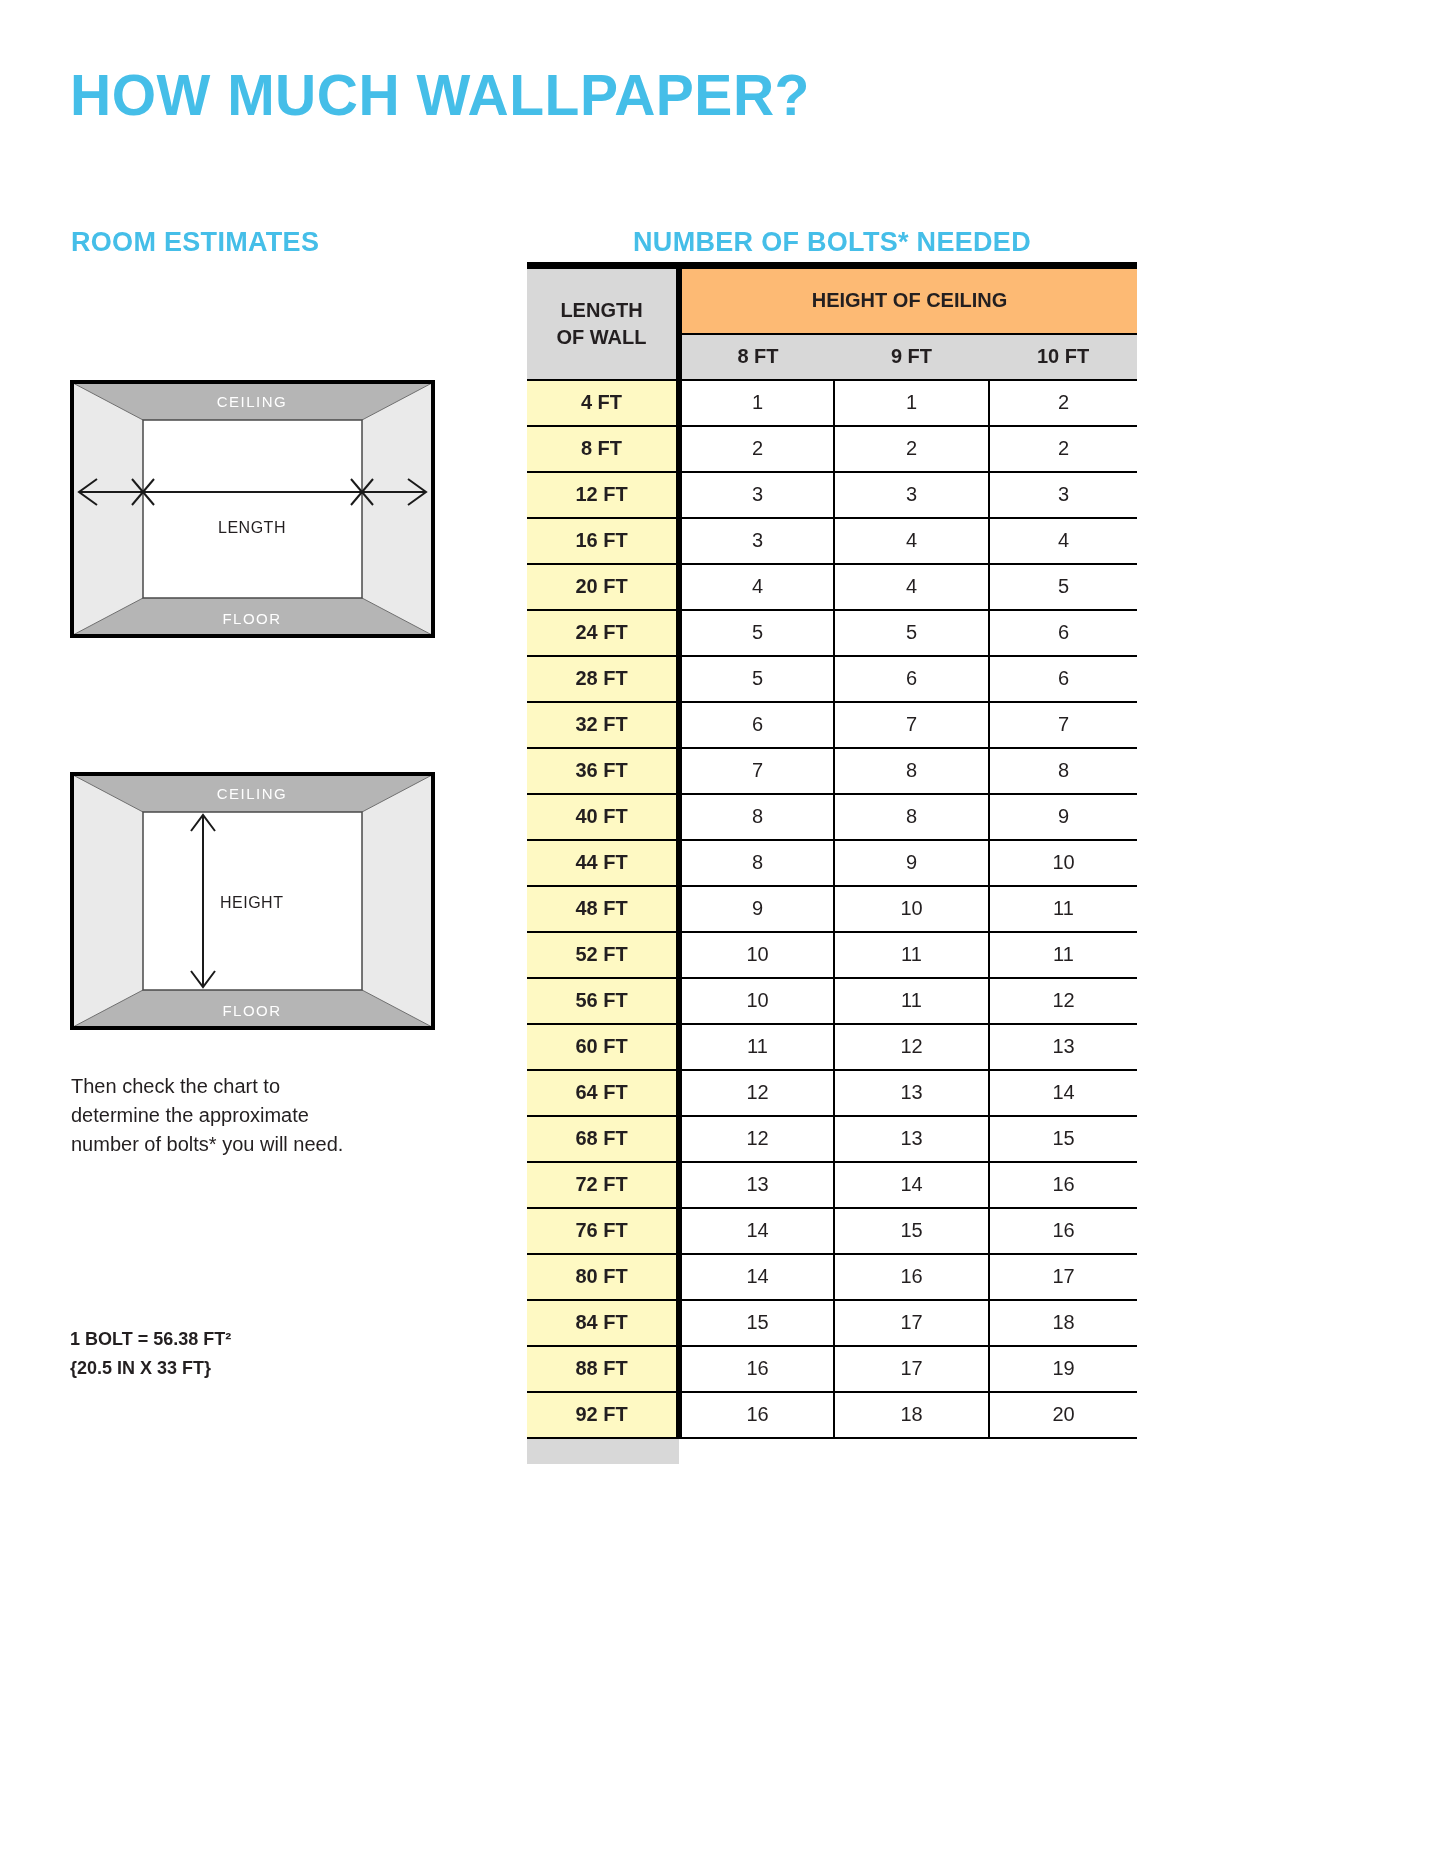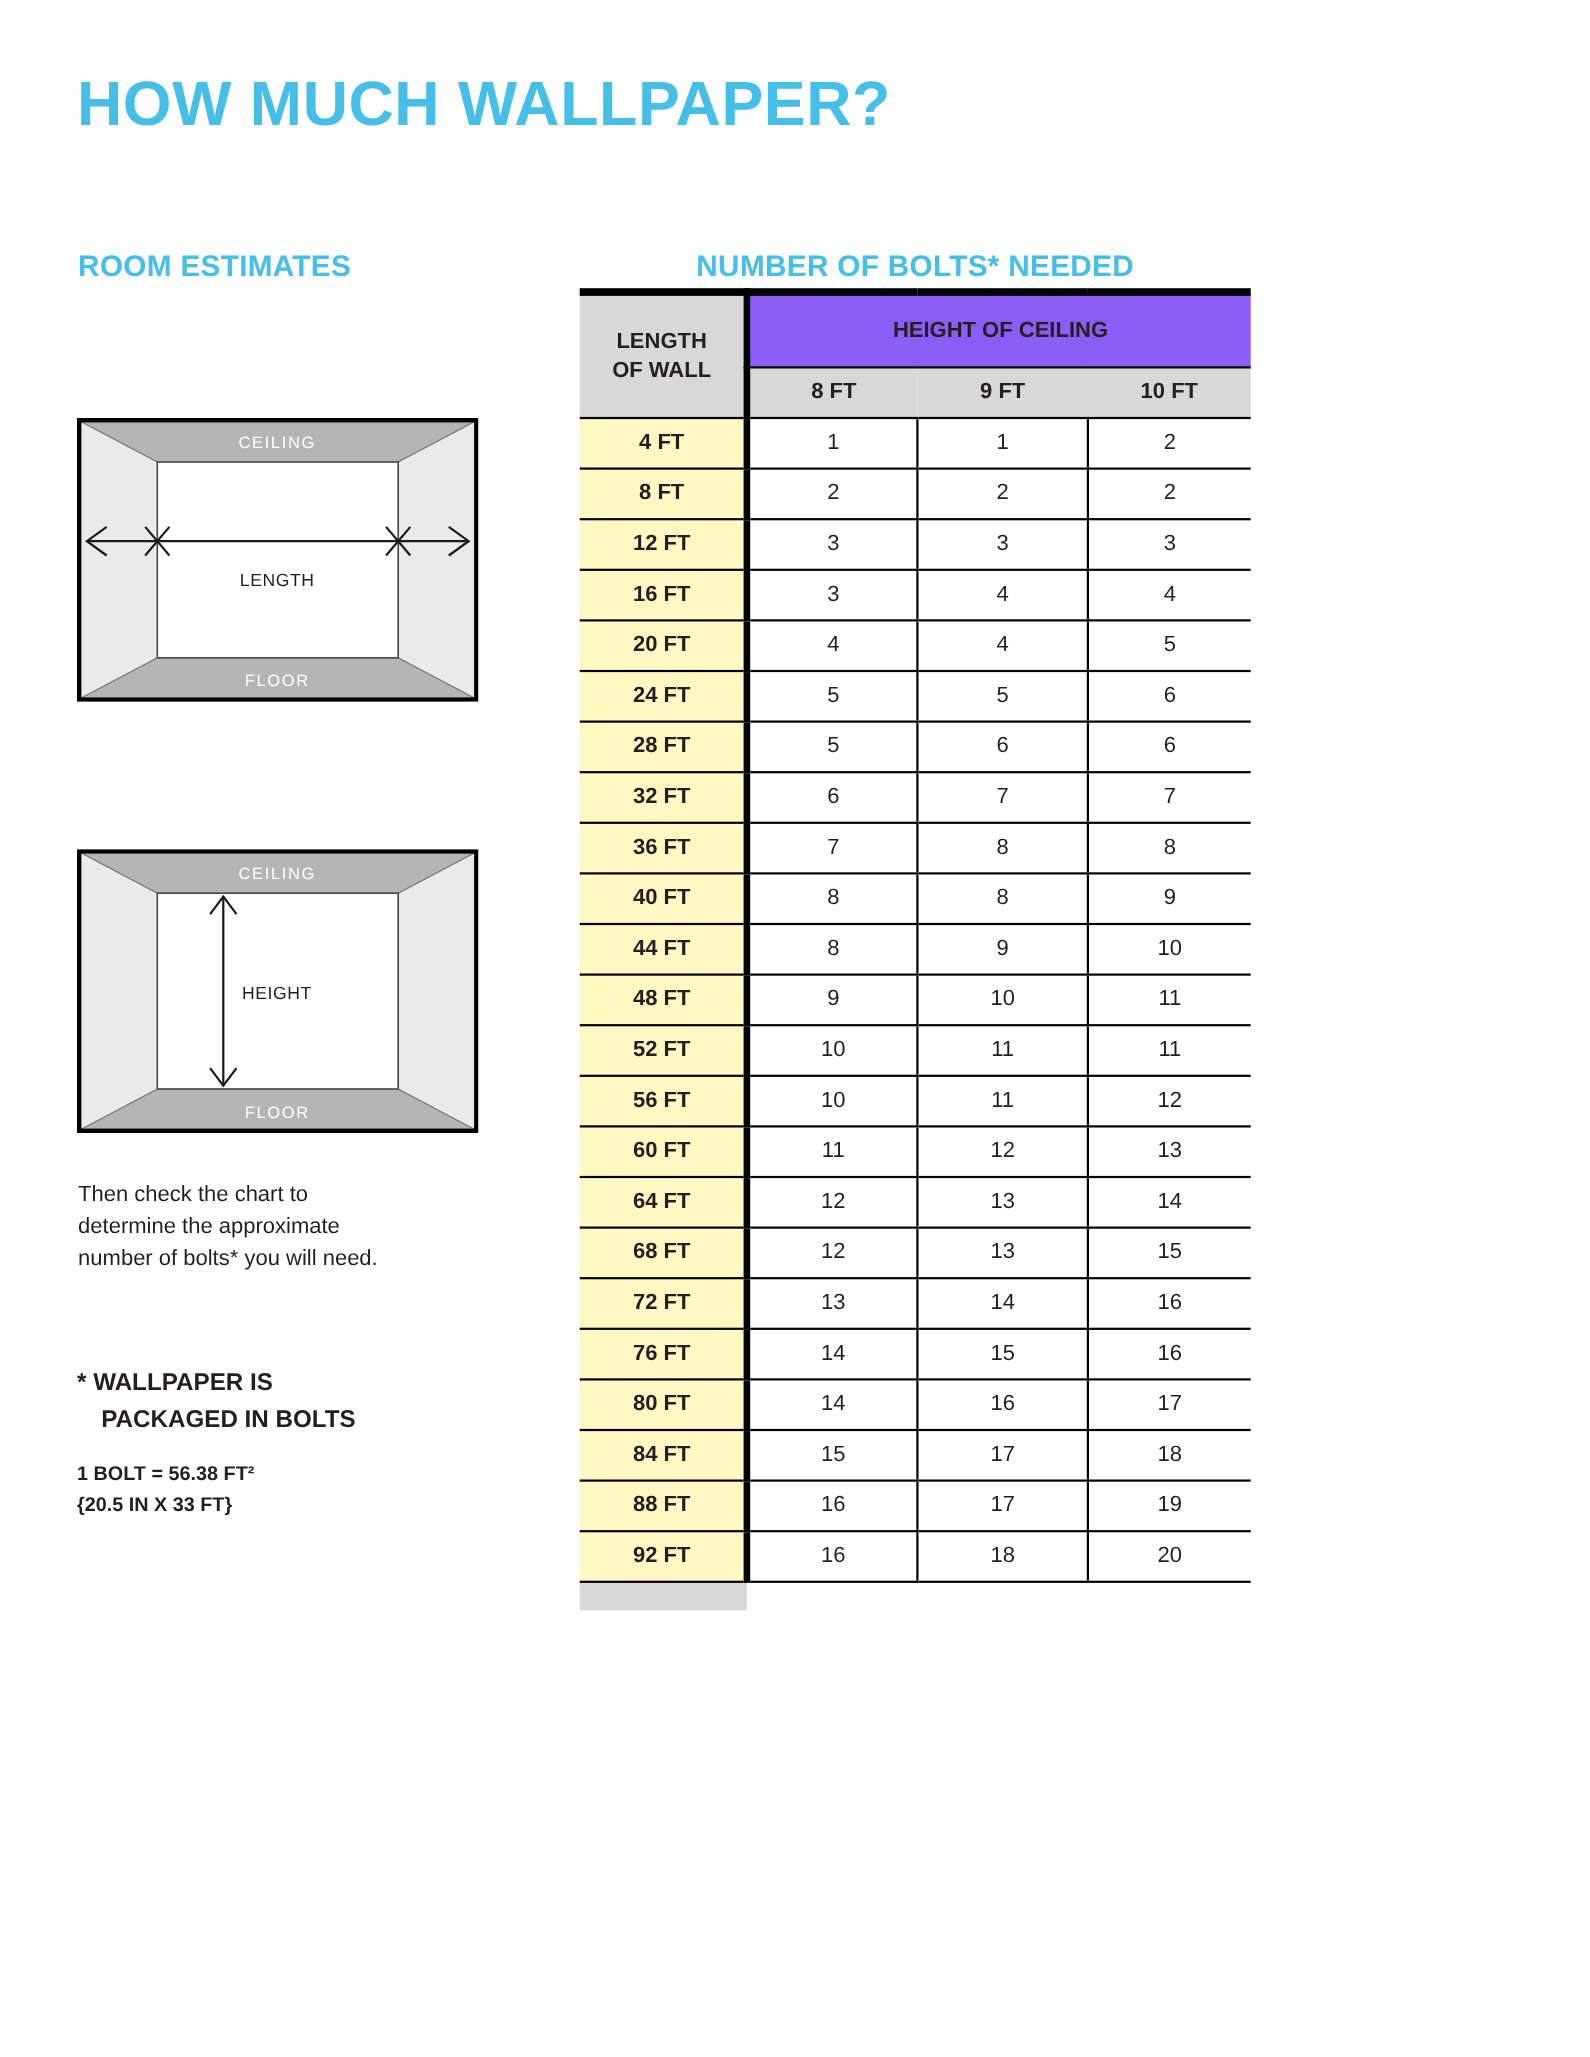--- a/index.html
+++ b/index.html
@@ -40,21 +40,21 @@
     border-collapse: collapse;
     border-top: 7px solid #000000;
   }
   .bolt-table td { text-align: center; vertical-align: middle; font-size: 20px; padding: 0; }
   .corner {
     background: #D8D8D8; font-weight: bold; font-size: 22px; line-height: 1.35;
     border-right: 6px solid #000000; border-bottom: 2px solid #000000;
     white-space: pre-line;
   }
   .group-head {
-    background: #8b5cf6; font-weight: bold; font-size: 22px; height: 68px;
+    background: #fdba74; font-weight: bold; font-size: 22px; height: 68px;
     border-bottom: 2px solid #000000;
   }
   .col-head { background: #D8D8D8; font-weight: bold; font-size: 21px; height: 46px; border-bottom: 2px solid #000000; }
   .rowhead {
     background: #fef9c3; font-weight: bold; font-size: 20px; height: 46px;
     border-right: 6px solid #000000; border-bottom: 2px solid #000000;
   }
   .val { height: 46px; border-bottom: 2px solid #000000; border-left: 2px solid #000000; }
   .tail-cell { background: #D8D8D8; height: 26px; }
   .tail-empty { background: transparent; }
@@ -113,24 +113,20 @@
     </g>
     <text class="wall-label" x="182" y="27">CEILING</text>
     <text class="wall-label" x="182" y="244">FLOOR</text>
     <text class="measure-label start" x="150" y="136">HEIGHT</text>
   </svg>
 
   <div class="body-text step3">Then check the chart to
 determine the approximate
 number of bolts* you will need.</div>
 
-  <div class="footnote">
-    <div>* WALLPAPER IS</div>
-    <div class="indent">PACKAGED IN BOLTS</div>
-  </div>
 
   <div class="bolt-info">
     <div>1 BOLT = 56.38 FT²</div>
     <div>{20.5 IN X 33 FT}</div>
   </div>
 
   <div class="sec-heading table-heading">NUMBER OF BOLTS* NEEDED</div>
 
   <table class="bolt-table">
     <colgroup>

